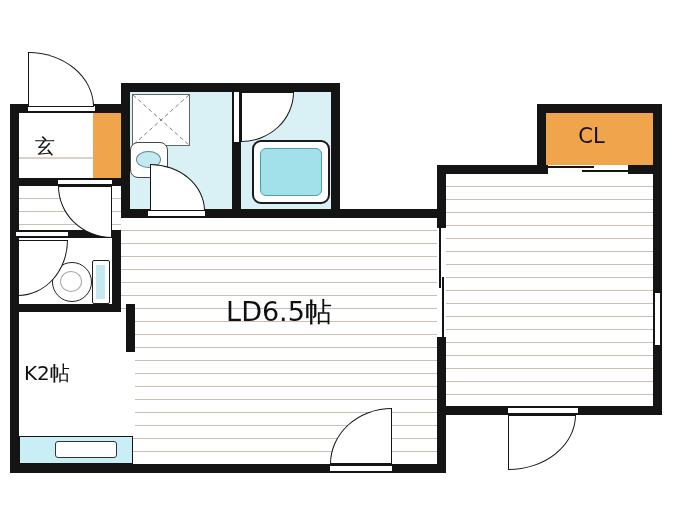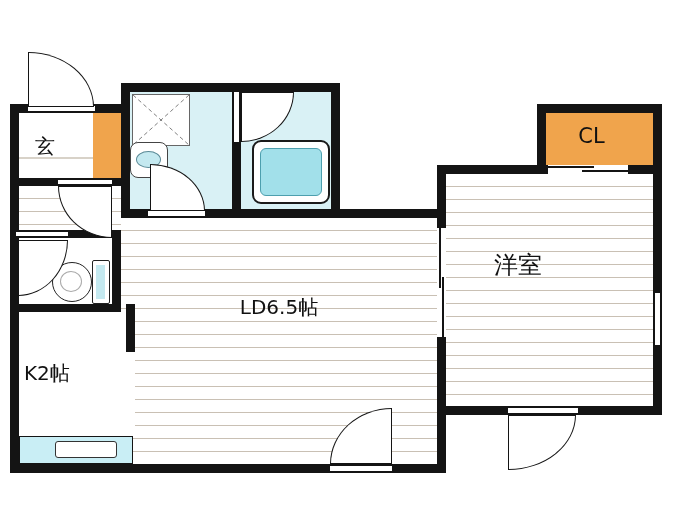--- a/index.html
+++ b/index.html
@@ -121,19 +121,18 @@
   <div class="arc" style="left:28px;top:52px;width:66px;height:55px;border-radius:0 100% 0 0;"></div>
   <div class="arc" style="left:58px;top:186px;width:54px;height:52px;border-radius:0 0 0 100%;"></div>
   <div class="arc" style="left:150px;top:164px;width:55px;height:47px;border-radius:0 100% 0 0;"></div>
   <div class="arc" style="left:241px;top:92px;width:53px;height:50px;border-radius:0 0 100% 0;"></div>
   <div class="arc" style="left:18px;top:240px;width:50px;height:56px;border-radius:0 0 100% 0;"></div>
   <div class="arc" style="left:330px;top:408px;width:62px;height:56px;border-radius:100% 0 0 0;"></div>
   <div class="arc" style="left:508px;top:415px;width:68px;height:55px;border-radius:0 0 100% 0;"></div>
 
   <div class="lbl center" style="left:20px;top:133px;width:50px;font-size:20px;">玄</div>
   <div class="lbl center" style="left:546px;top:124px;width:91px;font-size:21px;">CL</div>
-  <div class="lbl center" style="left:139px;top:294px;width:280px;font-size:20px;">LD6.5帖</div>
+  <div class="lbl center" style="left:139px;top:294px;width:280px;font-size:27px;">LD6.5帖</div>
   <div class="lbl center" style="left:428px;top:250px;width:180px;font-size:24px;line-height:30px;">
-    <div>洋室</div>
   </div>
   <div class="lbl" style="left:24px;top:360px;font-size:20px;">K2帖</div>
 
 </div>
 
 </body></html>

